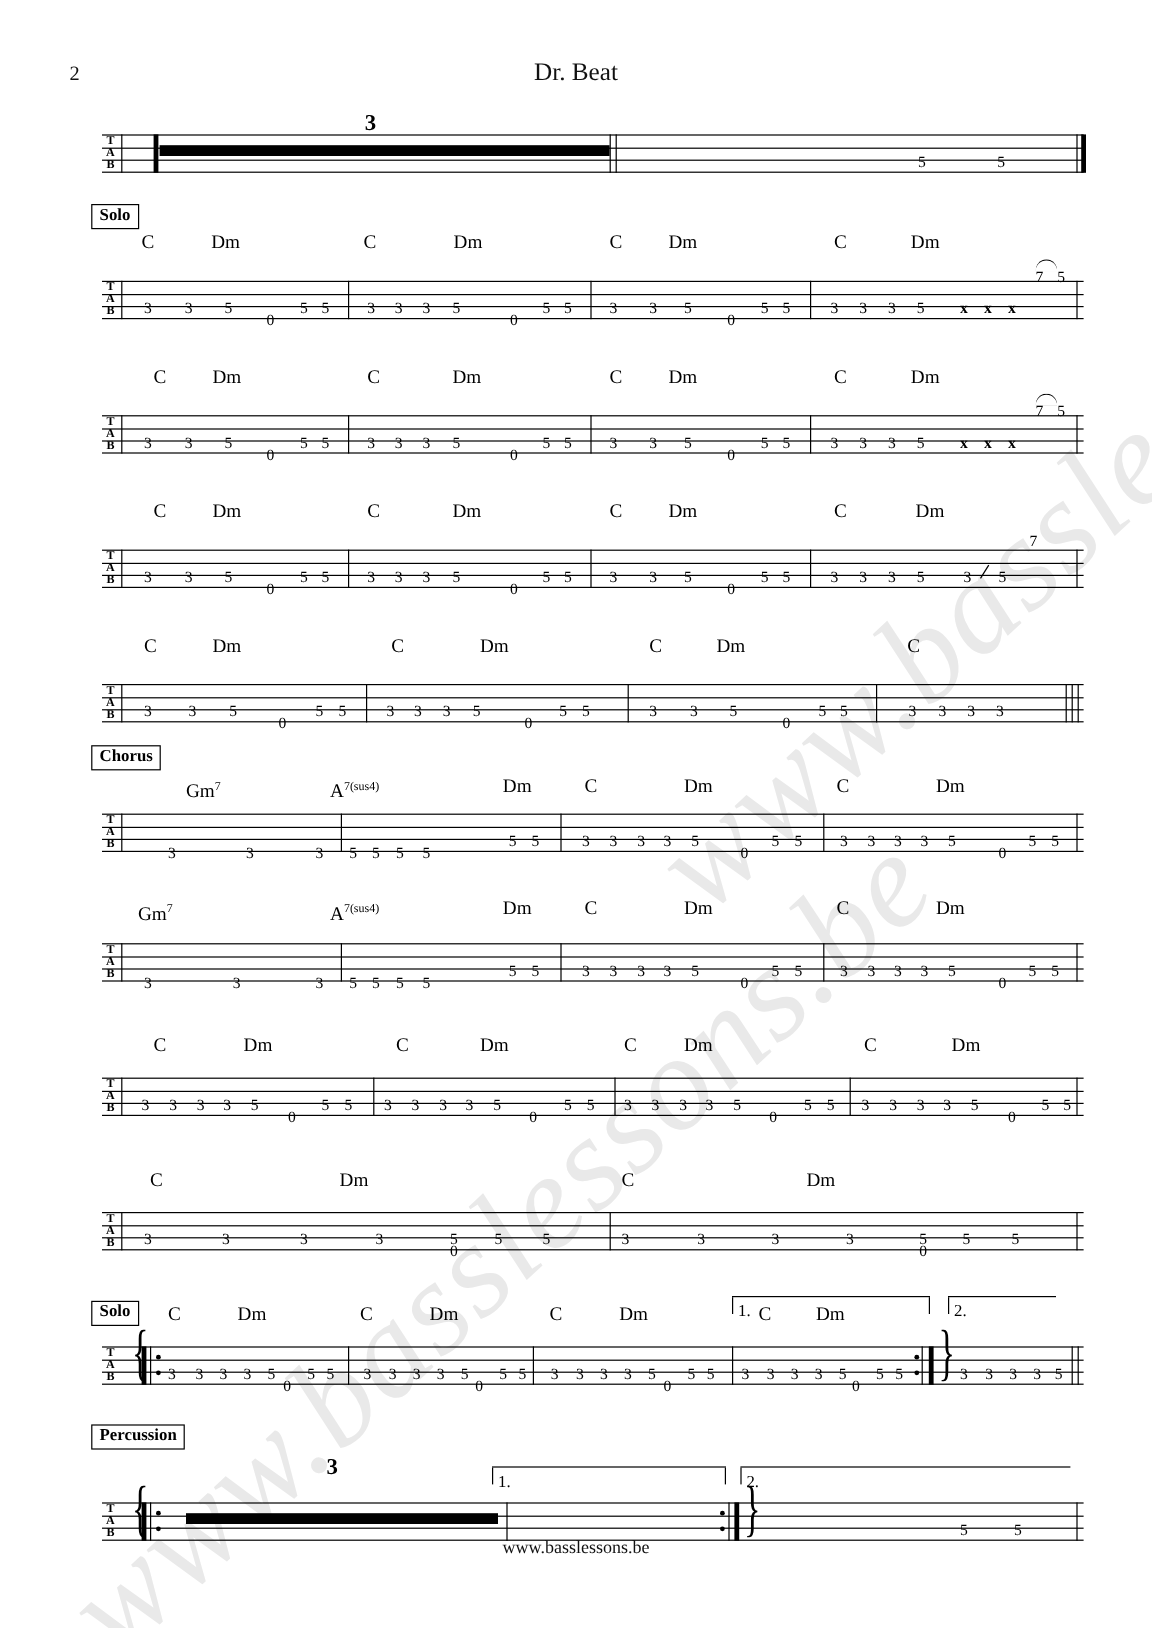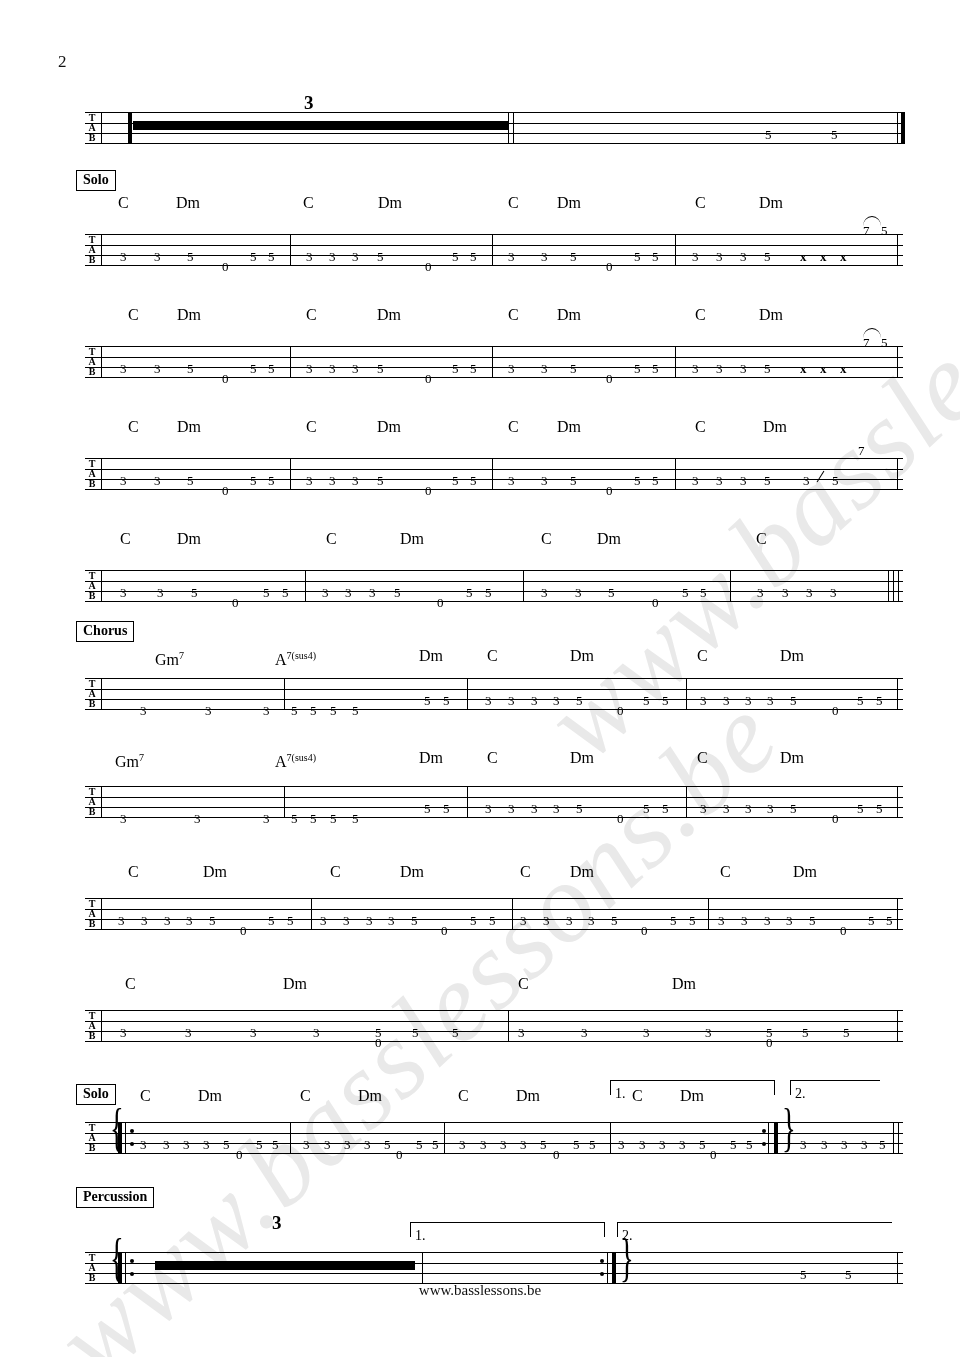--- a/index.html
+++ b/index.html
@@ -55,20 +55,21 @@
 <body>
 
 <div class="page">
 
   <div class="watermark">
     <div class="wm-text wm1">www.basslessons.be</div>
     <div class="wm-text wm2">www.basslessons.be</div>
   </div>
 
   <div class="pagenum">2</div>
+  <div class="doc-title">Dr. Beat</div>
   <div class="footer">www.basslessons.be</div>
 
   <div class="system">
     <div class="staff" style="left:85px;top:112px;width:818px;height:32px;">
       <div class="line" style="top:9.5px;"></div>
       <div class="line" style="top:19.5px;"></div>
     </div>
     <div class="tabclef" style="left:85px;top:113px;">T</div>
     <div class="tabclef" style="left:85px;top:123px;">A</div>
     <div class="tabclef" style="left:85px;top:133px;">B</div>

